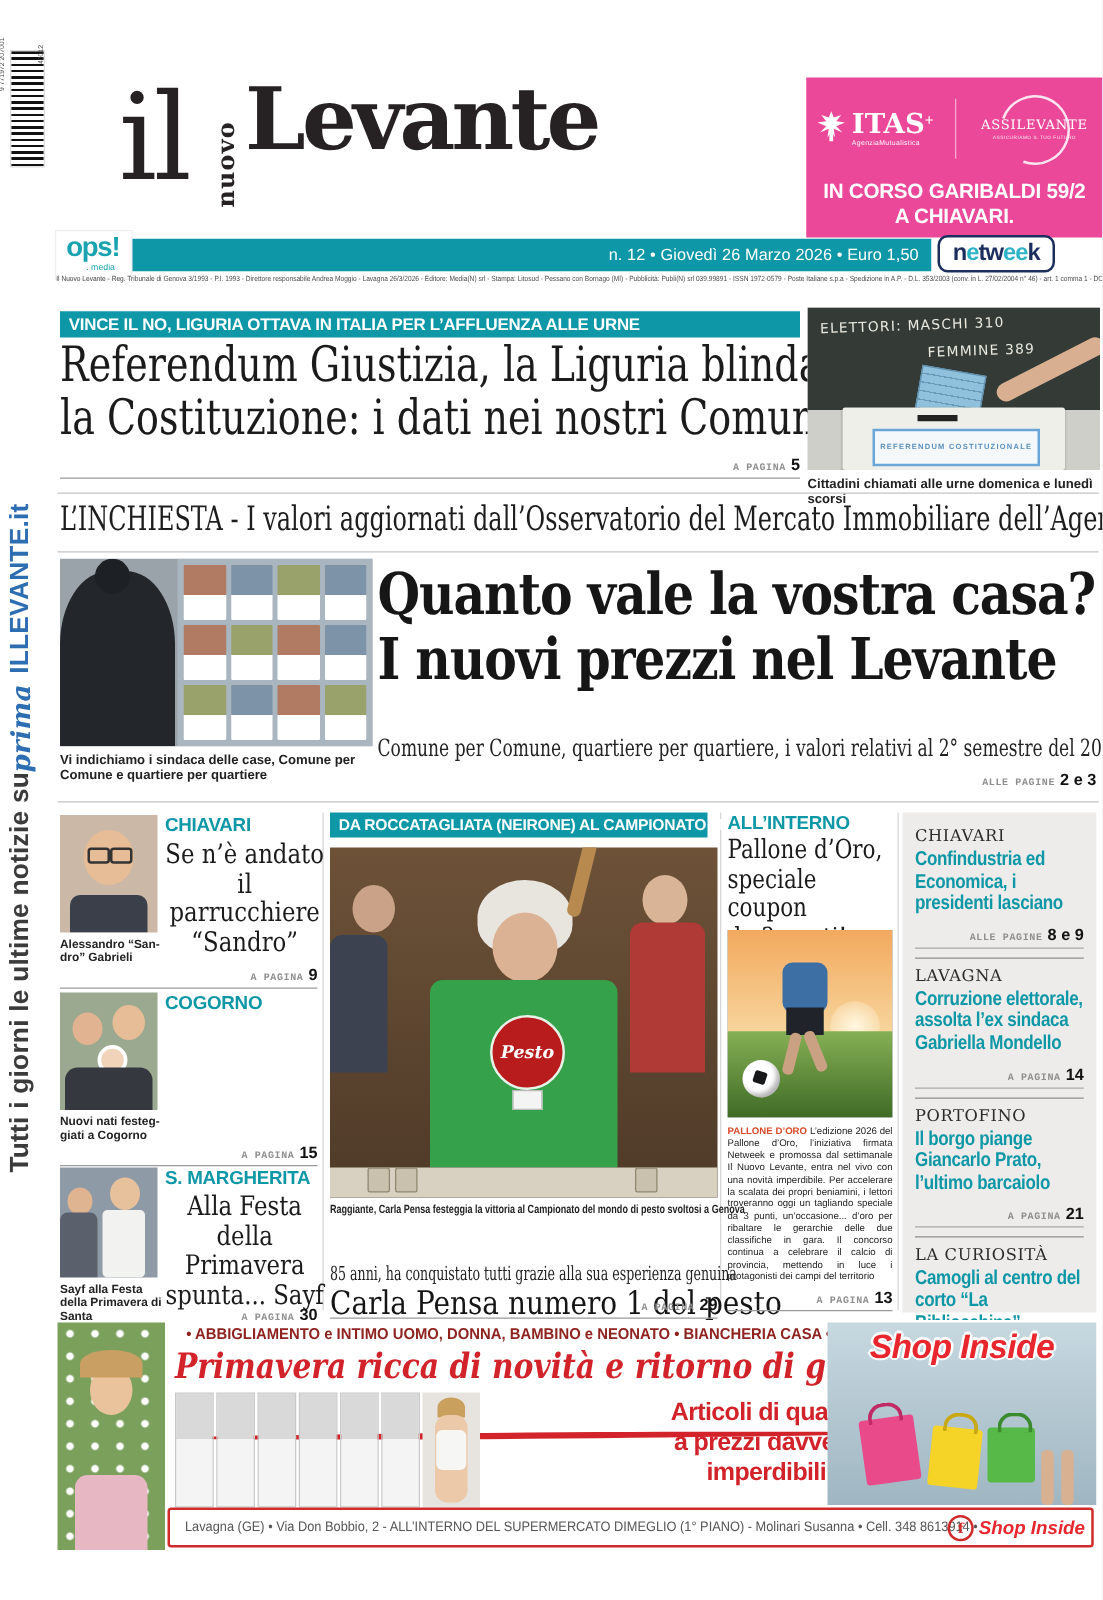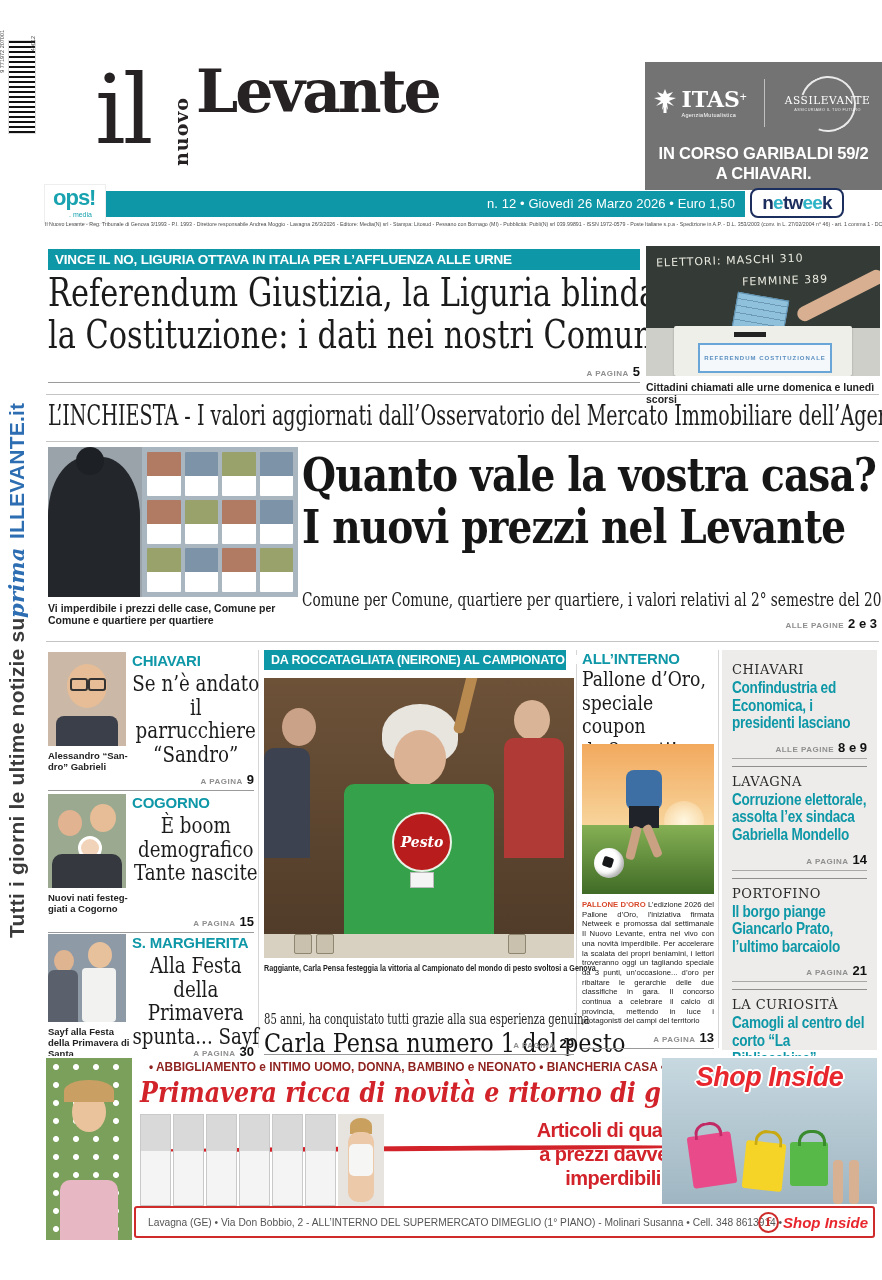--- a/index.html
+++ b/index.html
@@ -8,41 +8,41 @@
   .abs{position:absolute;}
   .serif{font-family:"DejaVu Serif",serif;}
   .cx{display:inline-block;transform-origin:0 50%;white-space:nowrap;}
   .rule{position:absolute;height:1px;background:#c4c4c4;}
   .vline{position:absolute;width:1px;background:#d6d6d6;}
   .photo{position:absolute;overflow:hidden;background:#9aa2aa;}
   .caption{position:absolute;font-size:10px;font-weight:bold;color:#222;line-height:1.18;}
   .pgref{position:absolute;display:flex;justify-content:flex-end;align-items:baseline;gap:4px;
          border-bottom:1px solid #9a9a9a;padding-bottom:3px;}
   .pgref.noline{border-bottom:none;}
-  .pglabel{font-size:8px;color:#8f8f8f;font-weight:bold;letter-spacing:.5px;}
+  .pglabel{font-size:8px;color:#8f8f8f;font-weight:bold;letter-spacing:.5px;font-family:Liberation Mono, monospace;}
   .pgnum{font-size:13px;color:#111;font-weight:bold;}
   .kickbar{position:absolute;background:#0e97a7;color:#fff;font-weight:bold;font-size:13.5px;
            padding:3px 7px;letter-spacing:-.2px;white-space:nowrap;box-sizing:border-box;}
   .kicktext{position:absolute;color:#0e97a7;font-weight:bold;font-size:15px;letter-spacing:-.2px;}
   
   .barcode{position:absolute;left:8px;top:40px;width:26px;height:92px;
            background:repeating-linear-gradient(0deg,#111 0 2px,#fff 2px 5px);border:1px solid #ddd;}
   .bc-num{position:absolute;left:30px;top:36px;font-size:5.5px;color:#444;writing-mode:vertical-rl;transform:rotate(180deg);}
   .bc-num2{position:absolute;left:-1px;top:30px;font-size:5.5px;color:#444;writing-mode:vertical-rl;transform:rotate(180deg);}
   .vtag{position:absolute;left:4px;top:238px;height:700px;writing-mode:vertical-rl;transform:rotate(180deg);
         font-size:21px;font-weight:bold;color:#3b3b3b;letter-spacing:.2px;display:flex;align-items:center;}
   .vtag .prima{font-family:"DejaVu Serif",serif;font-style:italic;color:#2d6db1;margin:0 0 8px 0;}
   .vtag .site{color:#2d6db1;}
   
   .mast-il{position:absolute;left:95px;top:58px;font-size:96px;font-weight:normal;color:#262223;line-height:1.1;letter-spacing:-3px;}
   .mast-nuovo{position:absolute;left:170px;top:84px;height:82px;writing-mode:vertical-rl;transform:rotate(180deg);
               font-size:19px;font-weight:bold;color:#262223;letter-spacing:1px;font-family:"DejaVu Serif",serif;}
-  .mast-lev{position:absolute;left:196px;top:58px;font-size:60px;font-weight:bold;color:#262223;line-height:1.1;letter-spacing:-3px;}
-  
-  .cornerad{position:absolute;left:645px;top:62px;width:237px;height:128px;background:#737373;color:#fff;}
+  .mast-lev{position:absolute;left:196px;top:58px;font-size:69px;font-weight:bold;color:#262223;line-height:1.1;letter-spacing:-3px;}
+  
+  .cornerad{position:absolute;left:645px;top:62px;width:237px;height:128px;background:#ec4899;color:#fff;}
   .ca-row{position:absolute;left:0;top:14px;width:100%;display:flex;justify-content:space-around;align-items:center;}
   .ca-itas{display:flex;align-items:flex-start;gap:4px;}
   .ca-itas-word{font-family:"DejaVu Serif",serif;font-weight:bold;font-size:22px;line-height:1;}
   .ca-plus{font-size:12px;vertical-align:super;}
   .ca-itas-sub{font-size:5.5px;letter-spacing:.3px;margin-top:1px;}
   .ca-sep{width:1px;height:48px;background:rgba(255,255,255,.55);}
   .ca-assi{position:relative;width:92px;height:54px;}
   .ca-ring{position:absolute;left:18px;top:0px;width:52px;height:52px;border:2px solid rgba(255,255,255,.85);
            border-radius:50%;border-left-color:transparent;transform:rotate(-25deg);}
   .ca-assi-word{position:absolute;left:0;top:18px;width:92px;text-align:center;font-family:"DejaVu Serif",serif;
@@ -254,21 +254,21 @@
         <div class="lst"></div>
         <div class="lst"></div>
       <div class="lst"></div>
         <div class="lst"></div>
         <div class="lst"></div>
         <div class="lst"></div>
     </div>
     <div class="sil"></div>
     <div class="bun"></div>
   </div>
-  <div class="caption" style="left:48px;top:602px;width:250px;font-size:10.5px;">Vi imperdibile i prezzi delle case, Comune per Comune e quartiere per quartiere</div>
+  <div class="caption" style="left:48px;top:602px;width:250px;font-size:10.5px;">Vi indichiamo i sindaca delle case, Comune per Comune e quartiere per quartiere</div>
   <div class="feat-h">
     <div><span class="ln cx" style="transform:scaleX(.85)">Quanto vale la vostra casa?</span></div>
     <div><span class="ln cx" style="transform:scaleX(.85)">I nuovi prezzi nel Levante</span></div>
   </div>
   <div class="feat-dek">
     <span class="cx" style="transform:scaleX(.72)">Comune per Comune, quartiere per quartiere, i valori relativi al 2° semestre del 2025</span>
   </div>
   <div class="pgref noline" style="left:302px;top:616px;width:575px;">
     <span class="pglabel">ALLE PAGINE</span>
       <span class="pgnum">2 e 3</span>
@@ -289,23 +289,20 @@
     <div style="position:absolute;left:40px;top:26px;width:14px;height:9px;border:2px solid #333;border-radius:3px;"></div>
     <div style="position:absolute;left:8px;bottom:0;width:62px;height:30px;background:#3a3f4a;border-radius:8px 8px 0 0;"></div>
   </div>
   <div class="caption" style="left:48px;top:750px;width:80px;font-size:9.5px;">Alessandro “San-dro” Gabrieli</div>
   <div class="pgref" style="left:48px;top:772px;width:206px;">
     <span class="pglabel">A PAGINA</span>
       <span class="pgnum">9</span>
   </div>
 
   <div class="kicktext" style="left:132px;top:794px;">COGORNO</div>
-  <div class="story-h" style="left:132px;top:814px;">
-    <span class="blk">È boom demografico Tante nascite</span>
-  </div>
   <div class="photo" style="left:48px;top:794px;width:78px;height:94px;background:#9aa98f;">
     <div class="face" style="left:10px;top:16px;width:24px;height:26px;background:#e2b391;"></div>
     <div class="face" style="left:42px;top:10px;width:26px;height:28px;background:#e6bd96;"></div>
     <div class="face" style="left:30px;top:42px;width:18px;height:18px;background:#f0d3b8;border:3px solid #fff;"></div>
     <div style="position:absolute;left:4px;bottom:0;width:70px;height:34px;background:#35383f;border-radius:10px 10px 0 0;"></div>
   </div>
   <div class="caption" style="left:48px;top:892px;width:80px;font-size:9.5px;">Nuovi nati festeg-giati a Cogorno</div>
   <div class="pgref" style="left:48px;top:914px;width:206px;">
     <span class="pglabel">A PAGINA</span>
       <span class="pgnum">15</span>

